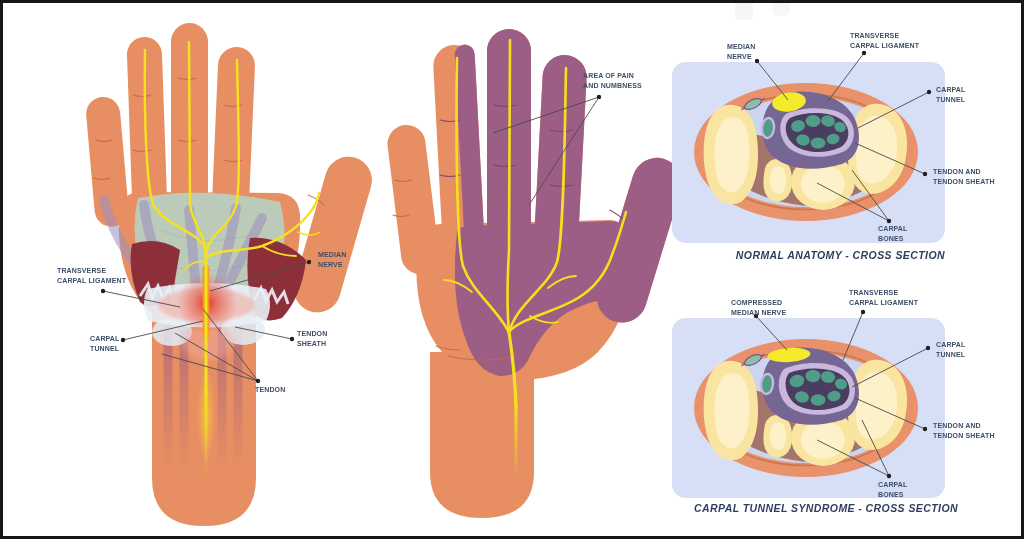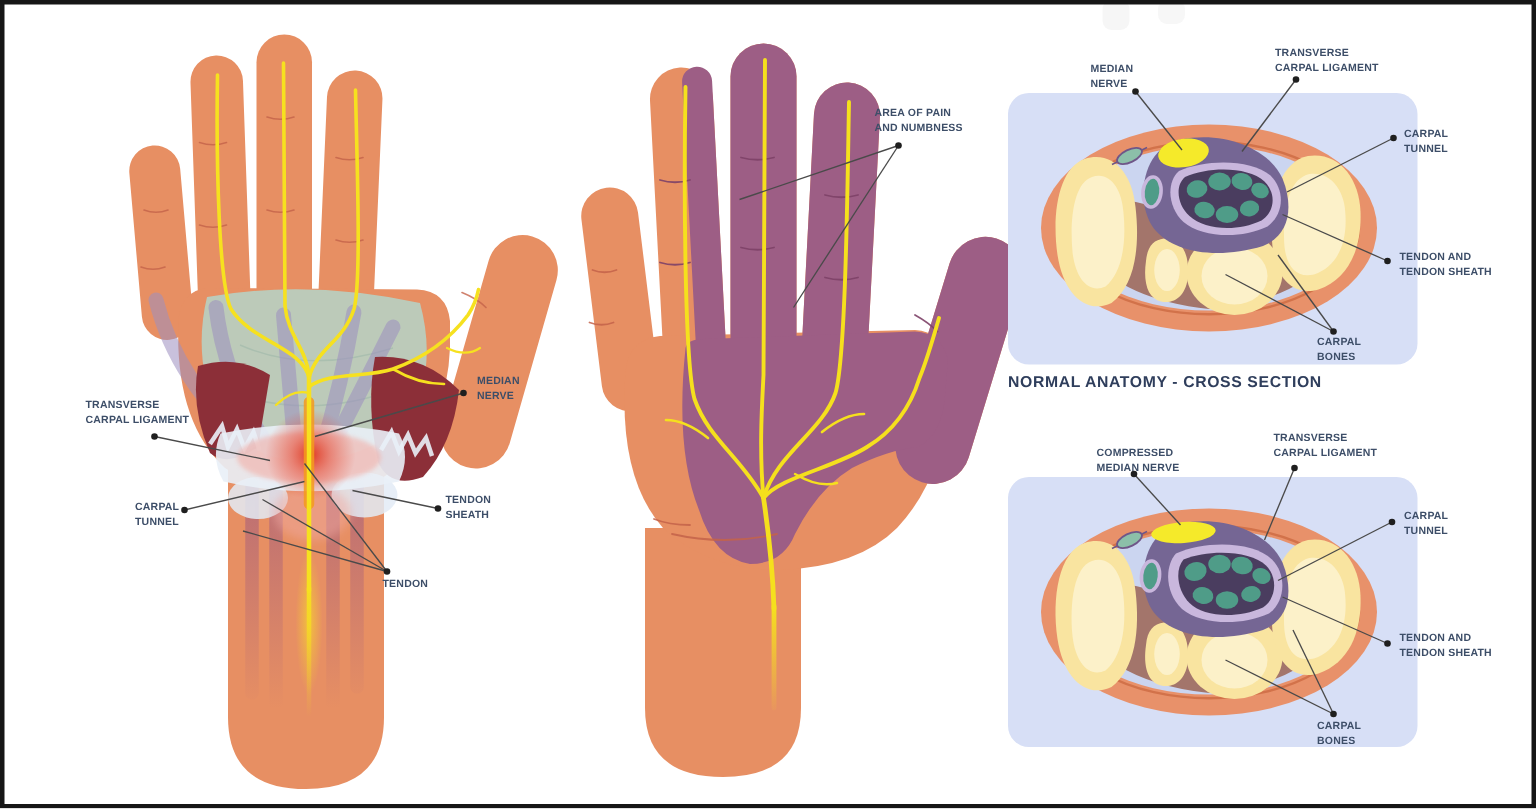--- a/index.html
+++ b/index.html
@@ -4,21 +4,21 @@
 <style>
   html,body{margin:0;padding:0;background:#fff;}
   .stage{position:relative;width:1024px;height:539px;background:#ffffff;overflow:hidden;
          font-family:"Liberation Sans",sans-serif;}
   .frame{position:absolute;inset:0;border:3px solid #161616;pointer-events:none;z-index:30;}
   .art{position:absolute;left:0;top:0;z-index:1;}
   .lbl{position:absolute;z-index:10;font-weight:bold;font-size:7px;line-height:1.45;
        color:#3D4E68;letter-spacing:.02em;white-space:nowrap;}
   .lbl .ln{display:block;}
   .title{position:absolute;z-index:10;font-weight:bold;font-size:10.5px;color:#2F3E5C;
-         text-align:left;letter-spacing:.04em;white-space:nowrap;}
+         text-align:right;letter-spacing:.04em;white-space:nowrap;font-style:italic;}
 </style>
 </head>
 <body>
 
 <div class="stage">
 
   <svg class="art" width="1024" height="539" viewBox="0 0 1024 539">
     <defs>
       <radialGradient id="redGlow">
         <stop offset="0%" stop-color="#DD2B12" stop-opacity="0.92"></stop>
@@ -349,15 +349,16 @@
     <span class="ln">TUNNEL</span>
   </div>
   <div class="lbl" style="left:933px;top:421px">
     <span class="ln">TENDON AND</span>
     <span class="ln">TENDON SHEATH</span>
   </div>
   <div class="lbl" style="left:878px;top:480px">
     <span class="ln">CARPAL</span>
     <span class="ln">BONES</span>
   </div>
+  <div class="title" style="left:658px;top:502px;width:300px">CARPAL TUNNEL SYNDROME - CROSS SECTION</div>
 
   <div class="frame"></div>
 </div>
 
 </body></html>

